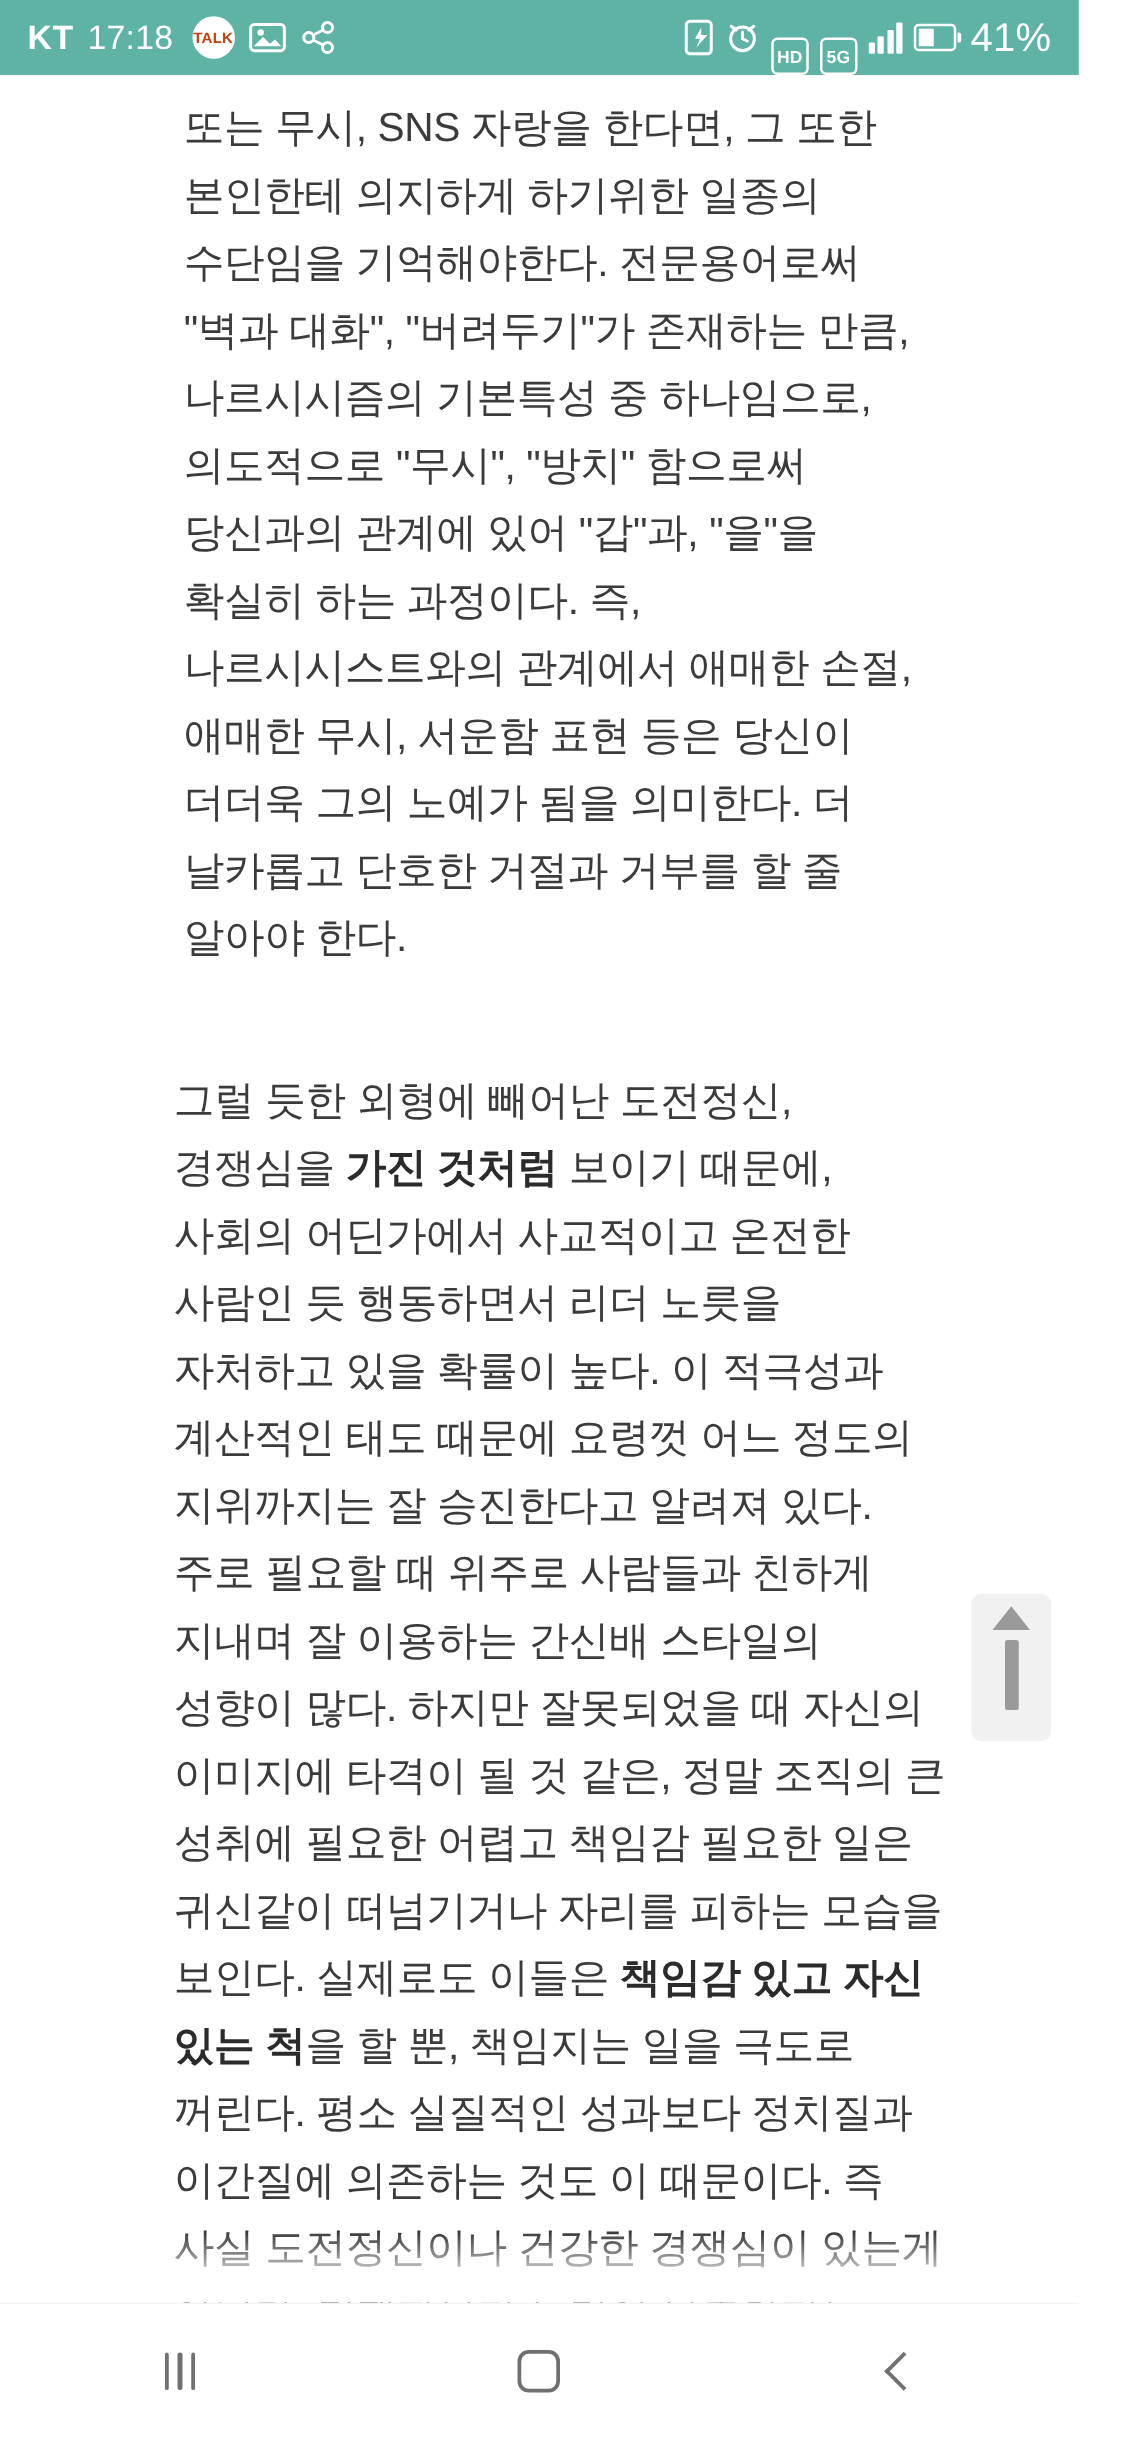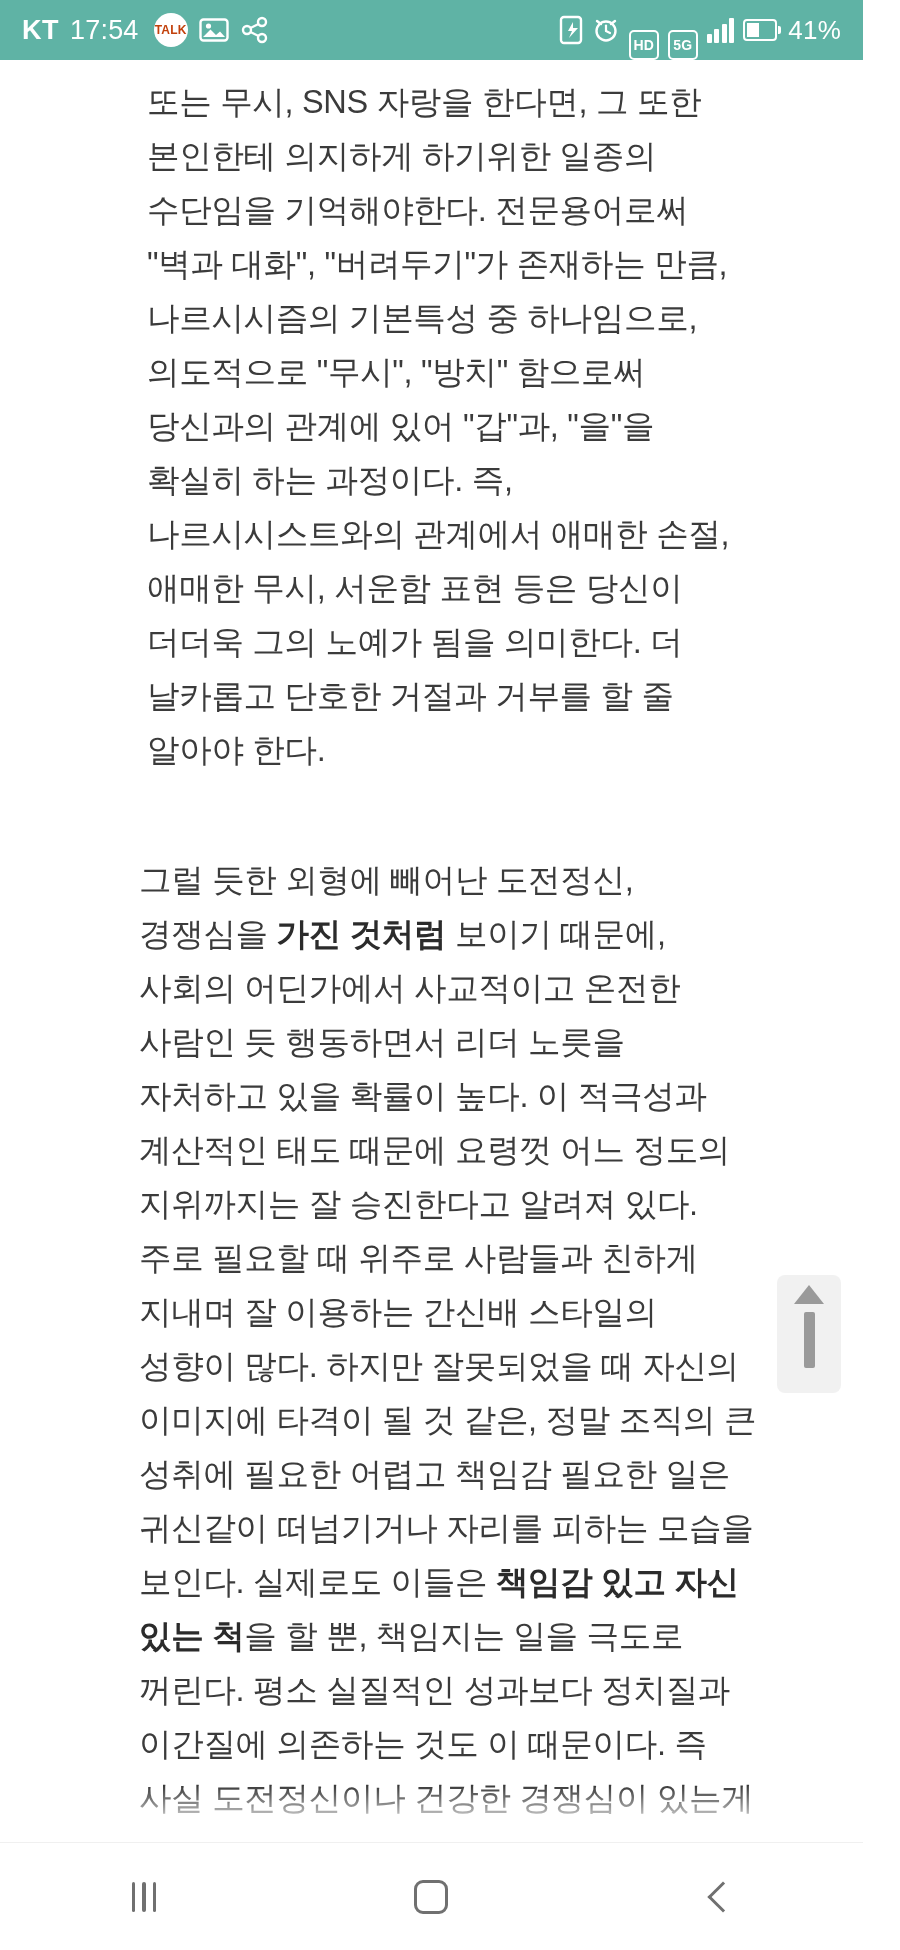--- a/index.html
+++ b/index.html
@@ -63,21 +63,21 @@
     align-items: center;
     justify-content: center;
   }
   .status-spacer { flex: 1 1 auto; }
   .status-right {
     display: flex;
     align-items: center;
     gap: 9px;
   }
   .battery-text {
-    font-size: 26px;
+    font-size: 32px;
     font-weight: 400;
     margin-left: 2px;
     text-align: center;
   }
   .sq-icon {
     width: 30px; height: 30px;
     border: 2px solid #ffffff;
     border-radius: 5px;
     display: flex;
     align-items: center;
@@ -249,21 +249,21 @@
   }
 </style>
 </head>
 <body>
 
 <div id="screen">
 
   <div class="status-bar">
     <div class="status-left">
       <span class="carrier">KT</span>
-      <span class="clock">17:54</span>
+      <span class="clock">17:18</span>
       <span class="talk-badge">TALK</span>
       <span class="status-icon">
         <svg width="30" height="26" viewBox="0 0 30 26" aria-hidden="true">
           <rect x="1.5" y="2.5" width="27" height="21" rx="3" fill="none" stroke="#ffffff" stroke-width="2.4"></rect>
           <circle cx="9.5" cy="9" r="2.6" fill="#ffffff"></circle>
           <path d="M4 20 L11.5 12.5 L17 18 L21 14.5 L26 20 Z" fill="#ffffff"></path>
         </svg>
       </span>
       <span class="status-icon">
         <svg width="30" height="28" viewBox="0 0 30 28" aria-hidden="true">

